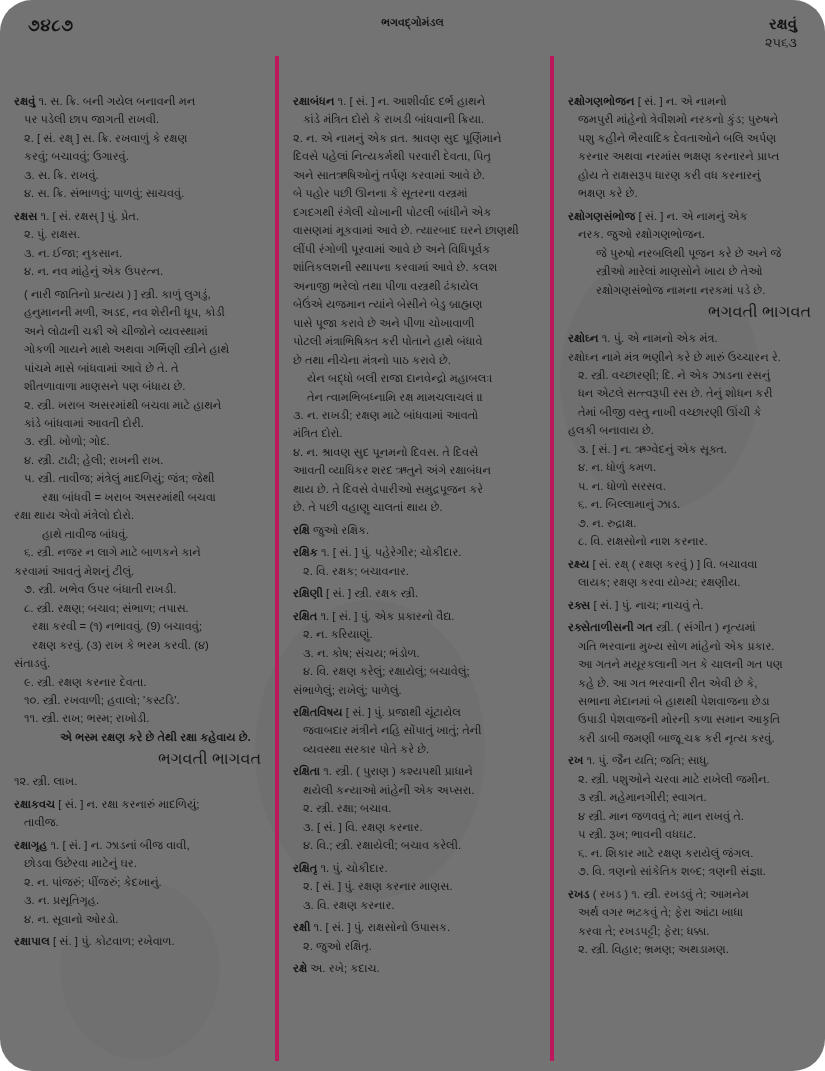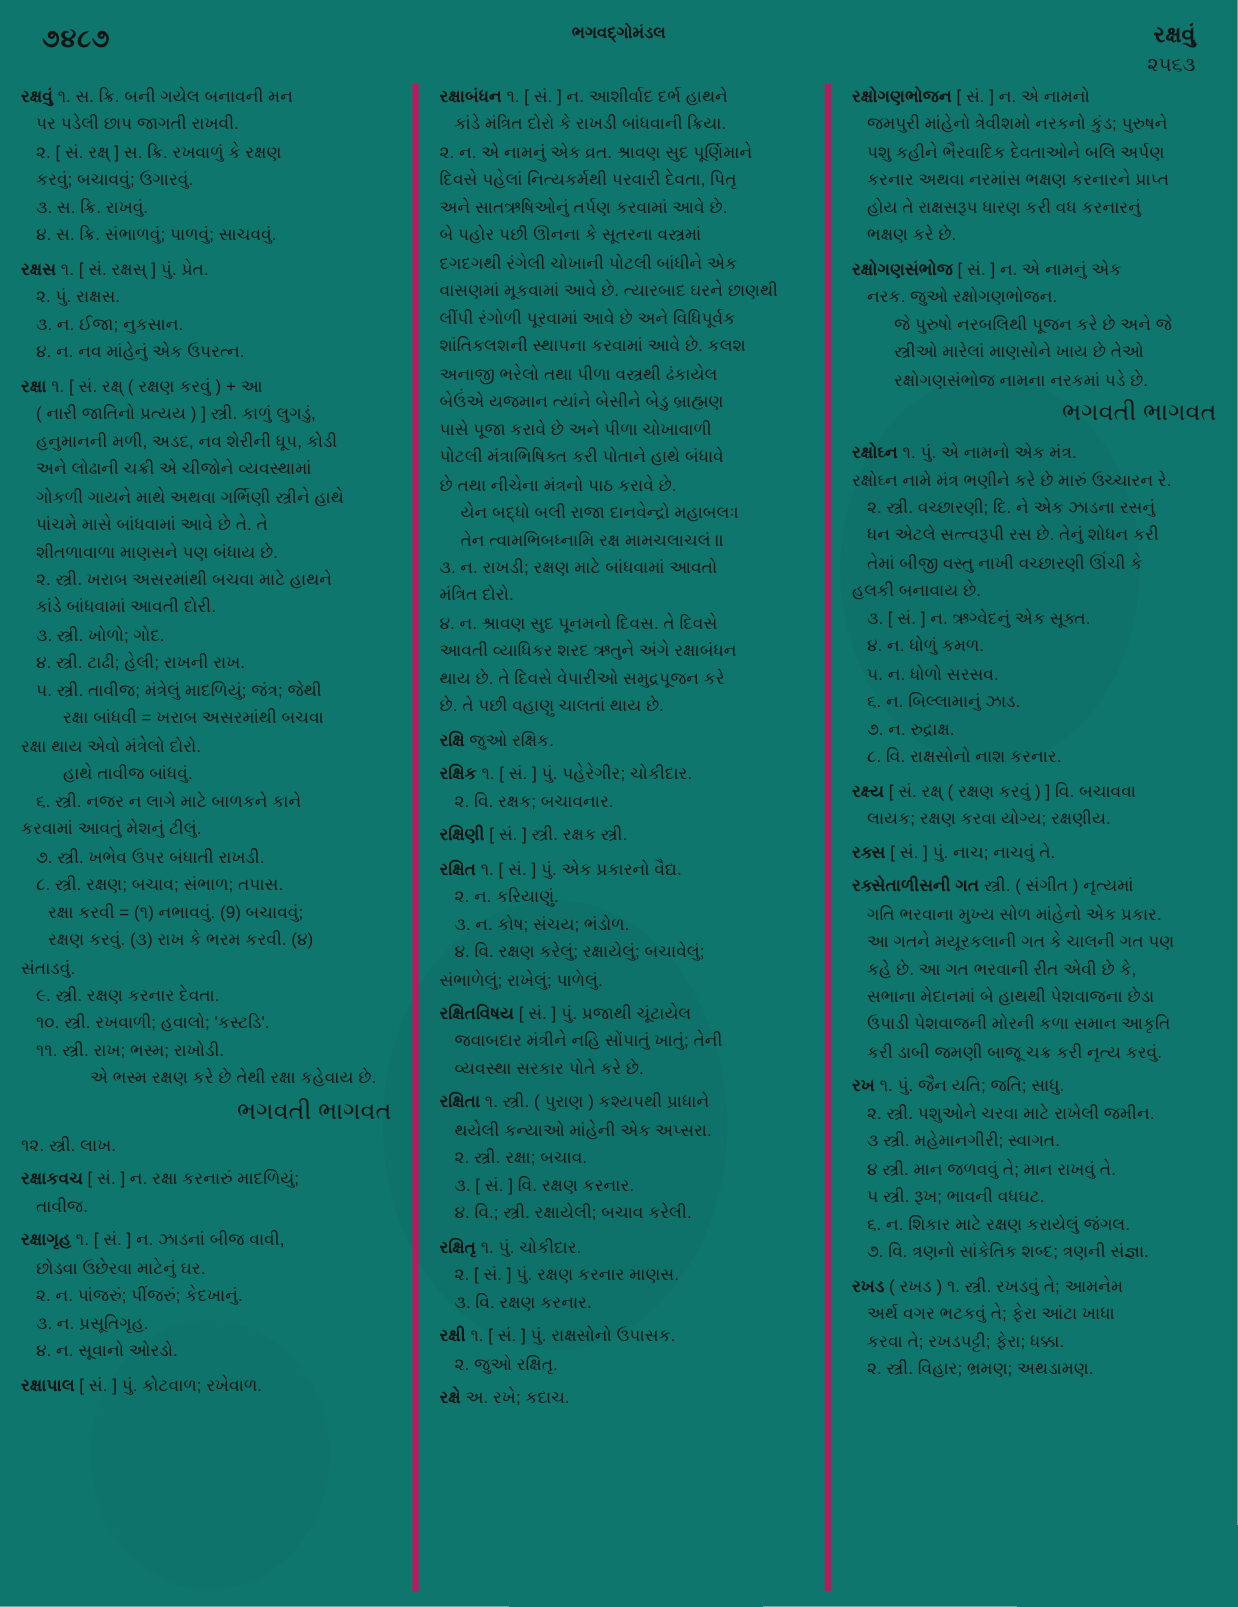--- a/index.html
+++ b/index.html
@@ -16,21 +16,22 @@
     overflow: hidden;
     position: relative;
   }
 
   
   .page {
     position: relative;
     width: 825px;
     height: 1071px;
     box-sizing: border-box;
-    background: #0f766e;
+    background: #737373;
+    border-radius: 32px;
   }
 
   
   .scan-blot {
     position: absolute;
     border-radius: 50%;
     background: rgba(0,0,0,0.028);
     pointer-events: none;
   }
   .blot-a { left: 255px; top: 600px; width: 230px; height: 300px; }
@@ -87,38 +88,39 @@
     position: relative;
     box-sizing: border-box;
     width: 275px;
     padding: 0 14px 0 14px;
   }
   .col + .col { border-left: 4px solid #be185d; }
   .col-inner {
     font-size: 11.4px;
     line-height: 1.62;
     text-align: left;
+    margin-top: 36px;
   }
 
   
   .entry { margin: 0 0 1px 0; }
   .entry p {
     margin: 0;
     padding: 0;
     text-indent: 0;
   }
   .ln {
     display: block;
     white-space: nowrap;
   }
   
   .ln.i1 { padding-left: 10px; }
   .ln.i2 { padding-left: 18px; }
   .ln.i3 { padding-left: 28px; }
-  .ln.i4 { padding-left: 46px; }
+  .ln.i4 { padding-left: 46px; font-weight: bold; }
 
   .hwd { font-weight: 700; }
   .cite {
     display: block;
     text-align: right;
     font-size: 16px;
     white-space: nowrap;
   }
   .verse {
     display: block;
@@ -163,21 +165,20 @@
             <p>
               <span class="ln"><span class="hwd">રક્ષસ</span> ૧. [ સં. રક્ષસ્ ] પું. પ્રેત.</span>
               <span class="ln i1">૨. પું. રાક્ષસ.</span>
               <span class="ln i1">૩. ન. ઈજા; નુકસાન.</span>
               <span class="ln i1">૪. ન. નવ માંહેનું એક ઉપરત્ન.</span>
             </p>
           </div>
           <div class="gap"></div>
           <div class="entry">
             <p>
-              <span class="ln"><span class="hwd">રક્ષા</span> ૧. [ સં. રક્ષ્ ( રક્ષણ કરવું ) + આ</span>
               <span class="ln i1">( નારી જાતિનો પ્રત્યય ) ] સ્ત્રી. કાળું લુગડું,</span>
               <span class="ln i1">હનુમાનની મળી, અડદ, નવ શેરીની ધૂપ, કોડી</span>
               <span class="ln i1">અને લોઢાની ચક્રી એ ચીજોને વ્યવસ્થામાં</span>
               <span class="ln i1">ગોકળી ગાયને માથે અથવા ગર્ભિણી સ્ત્રીને હાથે</span>
               <span class="ln i1">પાંચમે માસે બાંધવામાં આવે છે તે. તે</span>
               <span class="ln i1">શીતળાવાળા માણસને પણ બંધાય છે.</span>
               <span class="ln i1">૨. સ્ત્રી. ખરાબ અસરમાંથી બચવા માટે હાથને</span>
               <span class="ln i1">કાંડે બાંધવામાં આવતી દોરી.</span>
               <span class="ln i1">૩. સ્ત્રી. ખોળો; ગોદ.</span>
               <span class="ln i1">૪. સ્ત્રી. ટાઢી; હેલી; રાખની રાખ.</span>

